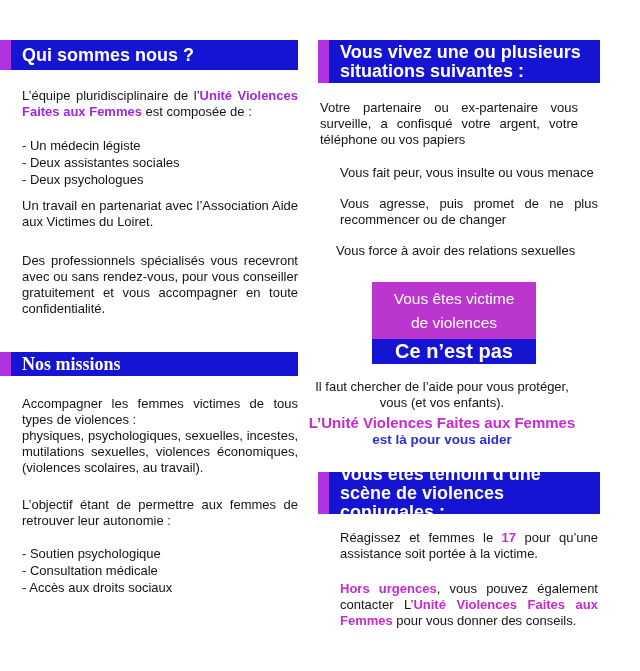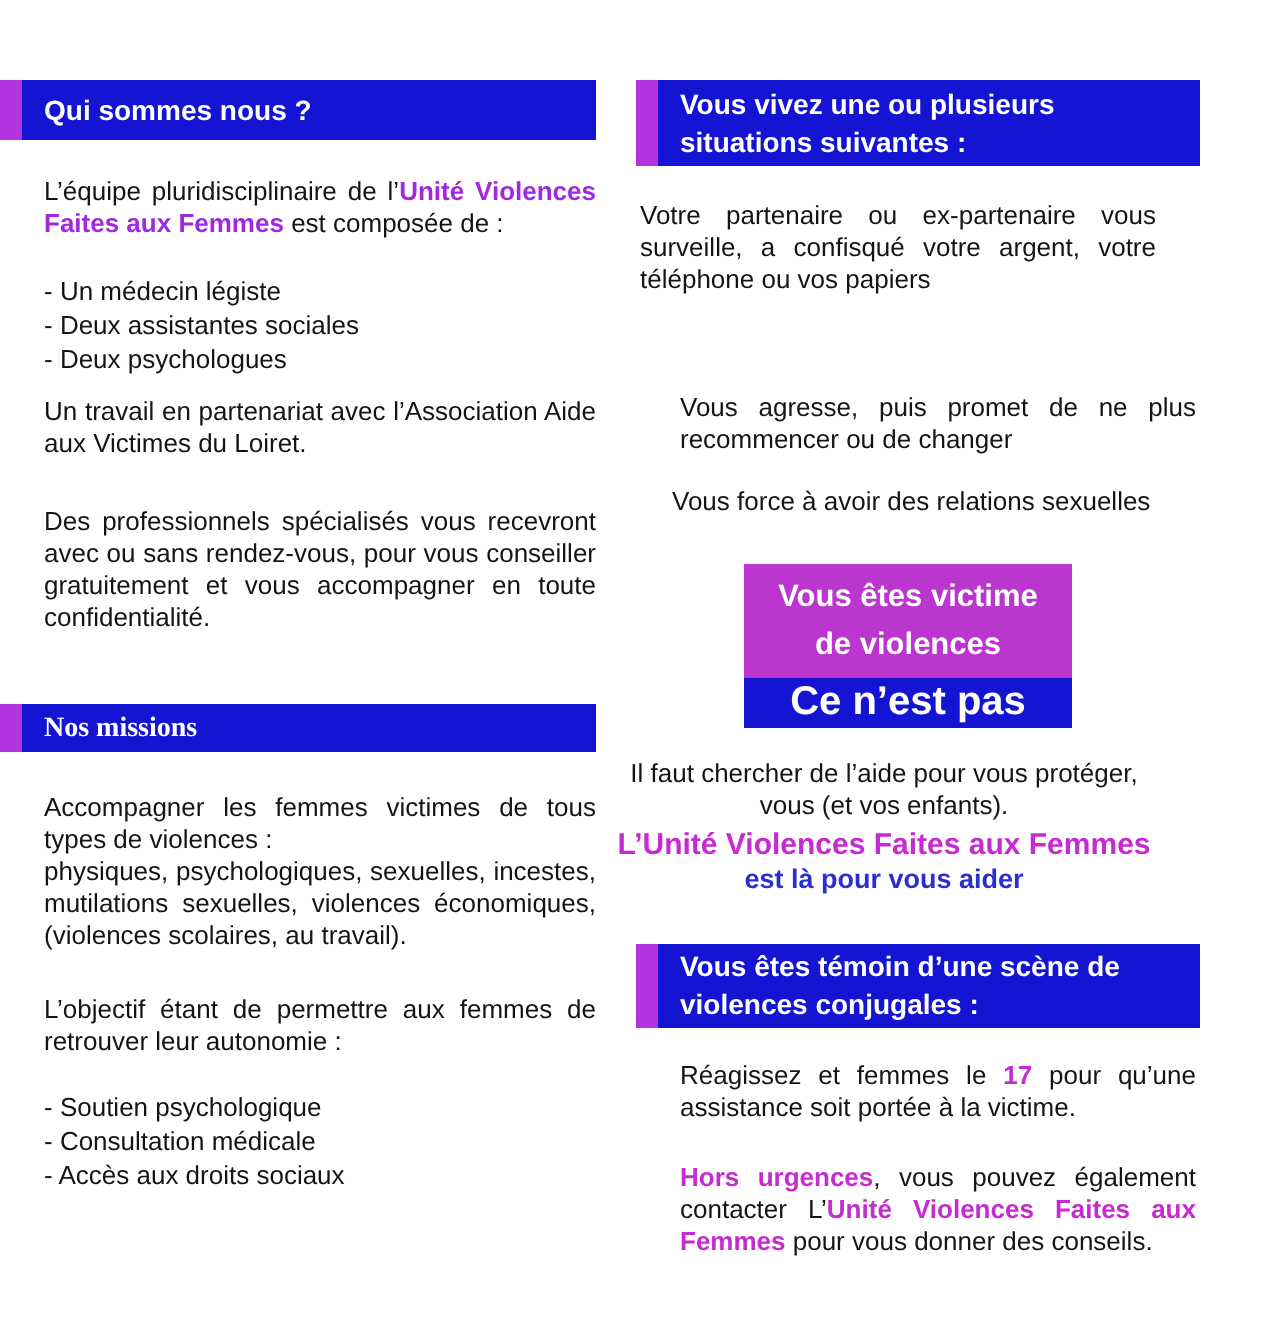--- a/index.html
+++ b/index.html
@@ -18,40 +18,40 @@
     background:var(--bar-blue);
   }
   .bar .accent{
     width:11px;flex:none;
     background:var(--accent-purple);
   }
   .bar .bar-text{
     align-self:center;
     color:#ffffff;
     font-weight:bold;
-    font-size:14px;
+    font-size:18px;
     line-height:19px;
     padding:3px 14px 3px 11px;
   }
   .p{
     position:absolute;
     font-size:13px;
     line-height:16px;
     text-align:justify;
     color:#141414;
   }
   .p.no-just{text-align:left;}
   .list-line{line-height:17px;}
   .pur{color:var(--brand-purple);font-weight:bold;}
   .mag{color:var(--brand-magenta);font-weight:bold;}
   .victim-box{
     position:absolute;
     background:var(--box-magenta);
     color:#ffffff;
-    font-weight:bold;
+    font-weight:normal;
     text-align:center;
     font-size:15.5px;
     line-height:24px;
     padding-top:5px;
     box-sizing:border-box;
   }
   .strip{
     position:absolute;
     background:var(--bar-blue);
     color:#ffffff;
@@ -124,20 +124,21 @@
     <div class="list-line">- Consultation médicale</div>
     <div class="list-line">- Accès aux droits sociaux</div>
   </div>
 
   <div class="bar" style="left:318px;top:40px;width:282px;height:43px;">
     <span class="accent"></span>
     <span class="bar-text">Vous vivez une ou plusieurs situations suivantes :</span>
   </div>
 
   <div class="p" style="left:320px;top:100px;width:258px;">Votre partenaire ou ex-partenaire vous surveille, a confisqué votre argent, votre téléphone ou vos papiers</div>
+  <div class="p" style="left:340px;top:165px;width:258px;">Vous fait peur, vous insulte ou vous menace</div>
   <div class="p" style="left:340px;top:196px;width:258px;">Vous agresse, puis promet de ne plus recommencer ou de changer</div>
   <div class="p" style="left:336px;top:243px;width:258px;">Vous force à avoir des relations sexuelles</div>
 
   <div class="victim-box" style="left:372px;top:282px;width:164px;height:57px;">
     <div>Vous êtes victime</div>
     <div>de violences</div>
   </div>
 
   <div class="strip" style="left:372px;top:339px;width:164px;height:25px;">Ce n’est pas votre faute</div>
 

